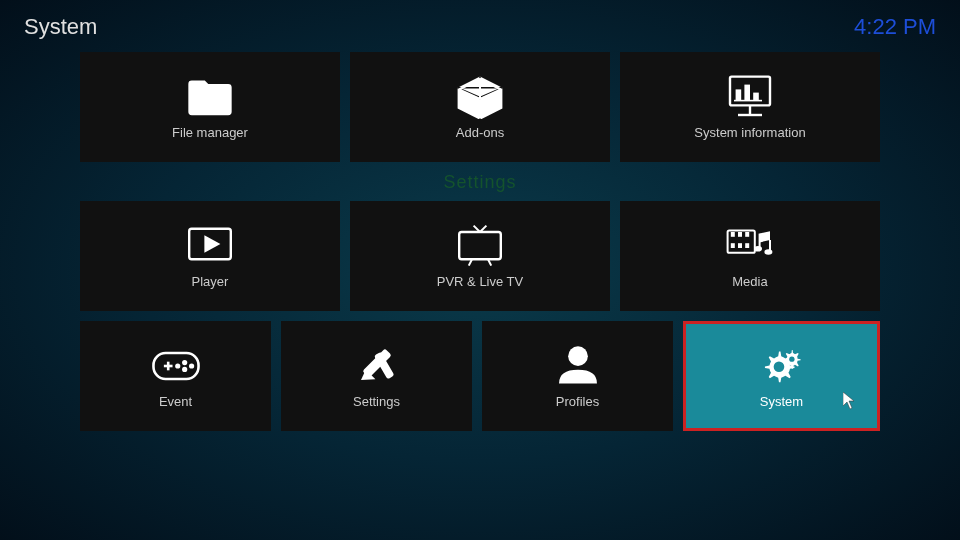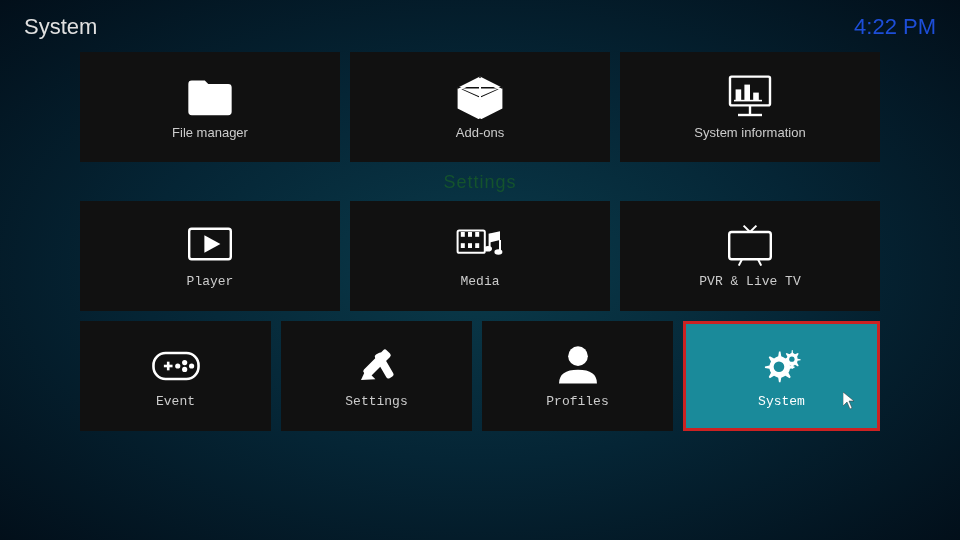--- a/index.html
+++ b/index.html
@@ -49,21 +49,20 @@
       margin: 10px 0 8px 0;
       letter-spacing: 1px;
     }
 
     .grid-row {
       display: flex;
       justify-content: center;
       gap: 10px;
       padding: 0 80px;
       margin-bottom: 10px;
-      font-family: Liberation Mono, monospace;
     }
 
     .tile {
       background: #111111;
       border-radius: 0;
       display: flex;
       flex-direction: column;
       align-items: center;
       justify-content: center;
       cursor: pointer;
@@ -165,50 +164,50 @@
   <div class="tile">
     <svg class="icon-svg" viewBox="0 0 60 55" fill="white">
       <rect x="4" y="6" width="52" height="38" rx="3" fill="none" stroke="white" stroke-width="3"></rect>
       <polygon points="23,14 23,36 43,25" fill="white"></polygon>
     </svg>
     <span class="tile-label">Player</span>
   </div>
 
   <div class="tile">
     <svg class="icon-svg" viewBox="0 0 60 55" fill="white">
+      <rect x="4" y="10" width="52" height="34" rx="3" fill="none" stroke="white" stroke-width="3"></rect>
+      <line x1="20" y1="44" x2="16" y2="52" stroke="white" stroke-width="2.5"></line>
+      <line x1="40" y1="44" x2="44" y2="52" stroke="white" stroke-width="2.5"></line>
+
+      <line x1="30" y1="10" x2="22" y2="2" stroke="white" stroke-width="2.5"></line>
+      <line x1="30" y1="10" x2="38" y2="2" stroke="white" stroke-width="2.5"></line>
+    </svg>
+    <span class="tile-label">PVR &amp; Live TV</span>
+  </div>
+
+  <div class="tile">
+    <svg class="icon-svg" viewBox="0 0 60 55" fill="white">
 
       <rect x="2" y="8" width="34" height="28" rx="2" fill="none" stroke="white" stroke-width="2.5"></rect>
       <rect x="6" y="10" width="5" height="6" fill="white"></rect>
       <rect x="15" y="10" width="5" height="6" fill="white"></rect>
       <rect x="24" y="10" width="5" height="6" fill="white"></rect>
       <rect x="6" y="24" width="5" height="6" fill="white"></rect>
       <rect x="15" y="24" width="5" height="6" fill="white"></rect>
       <rect x="24" y="24" width="5" height="6" fill="white"></rect>
 
       <path d="M42 12 L55 9 L55 20 L42 23 Z" fill="white"></path>
       <line x1="42" y1="12" x2="42" y2="30" stroke="white" stroke-width="2.5"></line>
       <line x1="55" y1="20" x2="55" y2="34" stroke="white" stroke-width="2.5"></line>
       <ellipse cx="40" cy="31" rx="5" ry="3.5" fill="white"></ellipse>
       <ellipse cx="53" cy="35" rx="5" ry="3.5" fill="white"></ellipse>
     </svg>
     <span class="tile-label">Media</span>
   </div>
 
-  <div class="tile">
-    <svg class="icon-svg" viewBox="0 0 60 55" fill="white">
-      <rect x="4" y="10" width="52" height="34" rx="3" fill="none" stroke="white" stroke-width="3"></rect>
-      <line x1="20" y1="44" x2="16" y2="52" stroke="white" stroke-width="2.5"></line>
-      <line x1="40" y1="44" x2="44" y2="52" stroke="white" stroke-width="2.5"></line>
-
-      <line x1="30" y1="10" x2="22" y2="2" stroke="white" stroke-width="2.5"></line>
-      <line x1="30" y1="10" x2="38" y2="2" stroke="white" stroke-width="2.5"></line>
-    </svg>
-    <span class="tile-label">PVR &amp; Live TV</span>
-  </div>
-
 </div>
 
 <div class="grid-row">
 
   <div class="tile">
     <svg class="icon-svg" viewBox="0 0 60 50" fill="white">
       <rect x="4" y="10" width="52" height="30" rx="14" fill="none" stroke="white" stroke-width="3"></rect>
 
       <line x1="16" y1="25" x2="26" y2="25" stroke="white" stroke-width="3"></line>
       <line x1="21" y1="20" x2="21" y2="30" stroke="white" stroke-width="3"></line>

